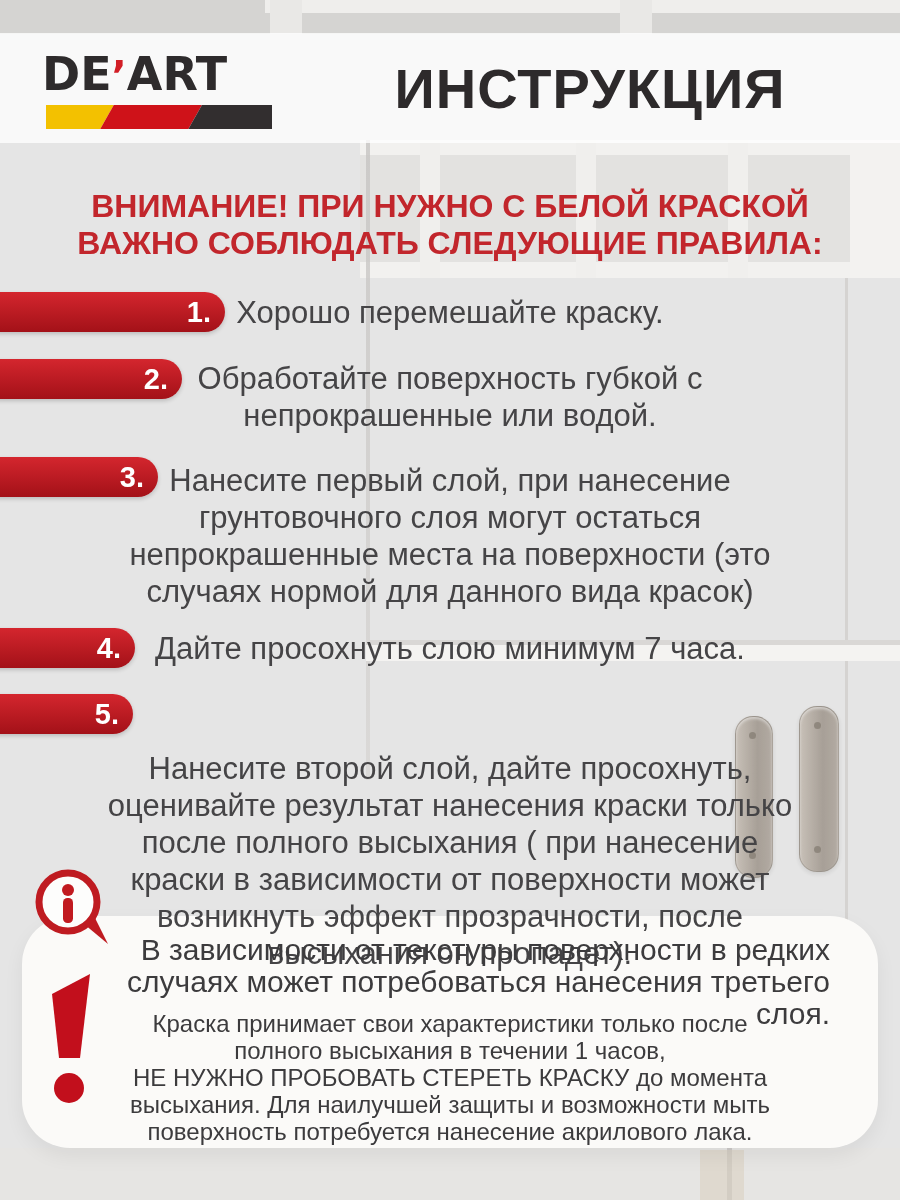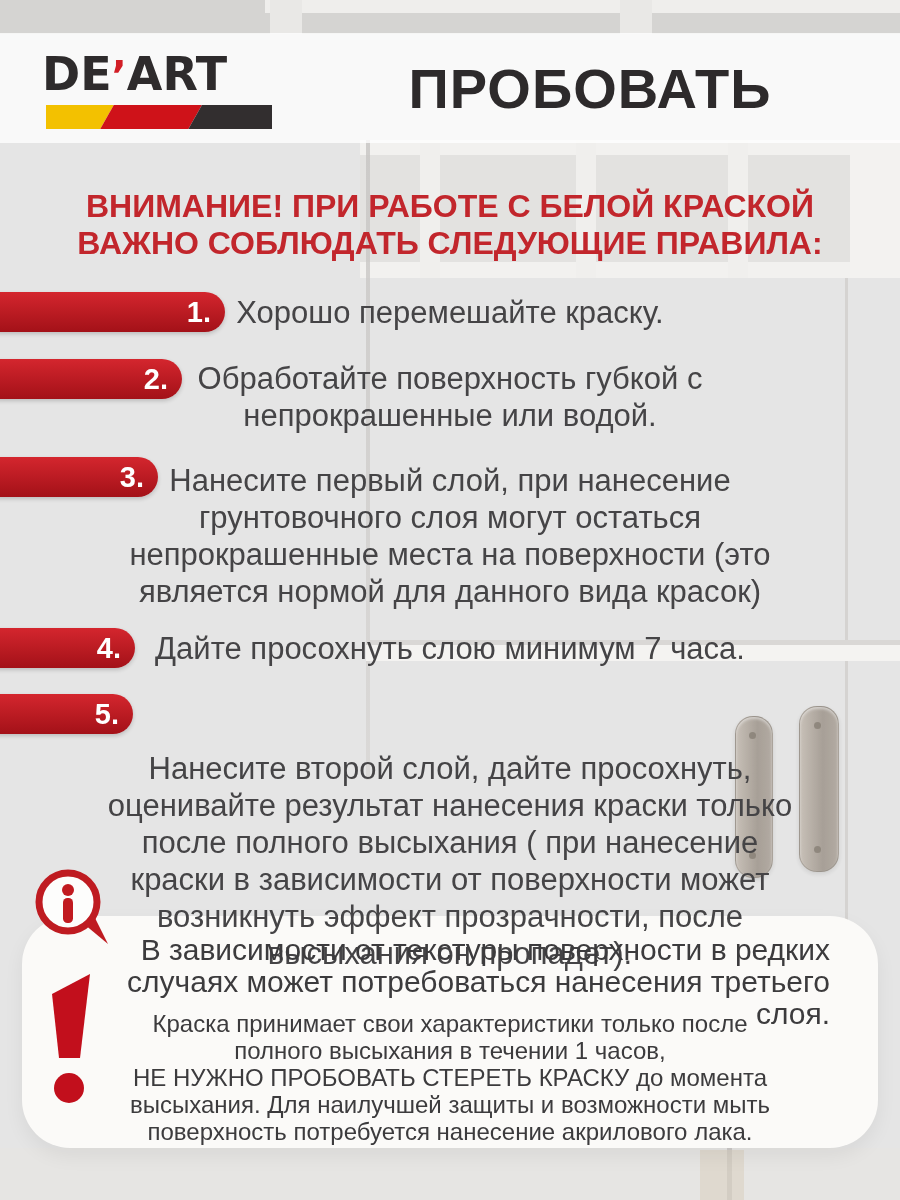--- a/index.html
+++ b/index.html
@@ -101,43 +101,43 @@
     <div class="bg bottom-smudge"></div>
   </div>
 
   <div class="header-band"></div>
   <div class="logo-text"><span>DE</span><span class="logo-apos">’</span><span>ART</span></div>
   <div class="logo-stripe">
     <div class="stripe-seg seg-yellow"></div>
     <div class="stripe-seg seg-red"></div>
     <div class="stripe-seg seg-dark"></div>
   </div>
-  <div class="page-title">ПРОБОВАТЬ</div>
+  <div class="page-title">ИНСТРУКЦИЯ</div>
 
-  <div class="warning-heading">ВНИМАНИЕ! ПРИ РАБОТЕ С БЕЛОЙ КРАСКОЙ
+  <div class="warning-heading">ВНИМАНИЕ! ПРИ НУЖНО С БЕЛОЙ КРАСКОЙ
 ВАЖНО СОБЛЮДАТЬ СЛЕДУЮЩИЕ ПРАВИЛА:</div>
 
   <div class="pill pill-1">
       <span class="pill-num">1.</span>
     </div>
   <div class="step-text text-1">Хорошо перемешайте краску.</div>
 
   <div class="pill pill-2">
       <span class="pill-num">2.</span>
     </div>
   <div class="step-text text-2">Обработайте поверхность губкой с
 непрокрашенные или водой.</div>
 
   <div class="pill pill-3">
       <span class="pill-num">3.</span>
     </div>
   <div class="step-text text-3">Нанесите первый слой, при нанесение
 грунтовочного слоя могут остаться
 непрокрашенные места на поверхности (это
-является нормой для данного вида красок)</div>
+случаях нормой для данного вида красок)</div>
 
   <div class="pill pill-4">
       <span class="pill-num">4.</span>
     </div>
   <div class="step-text text-4">Дайте просохнуть слою минимум 7 часа.</div>
 
   <div class="pill pill-5">
       <span class="pill-num">5.</span>
     </div>
   <div class="step-text text-5">Нанесите второй слой, дайте просохнуть,

